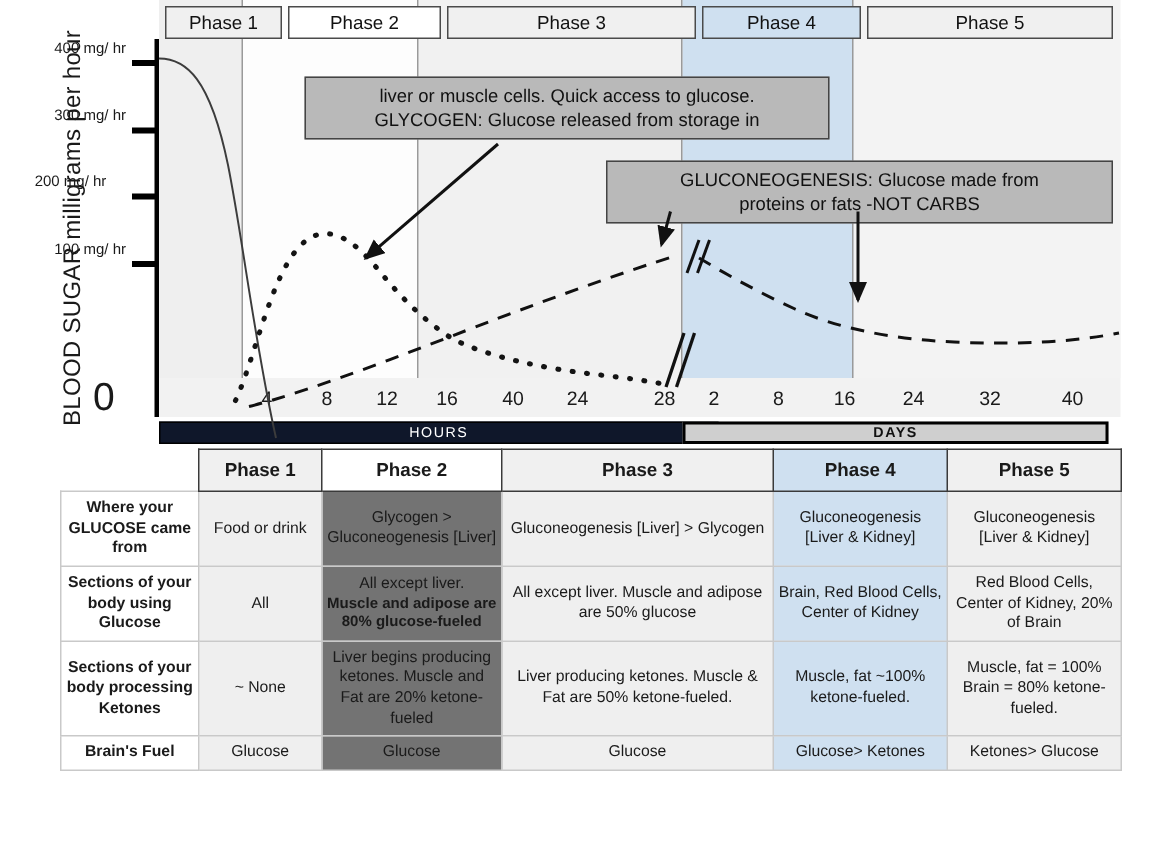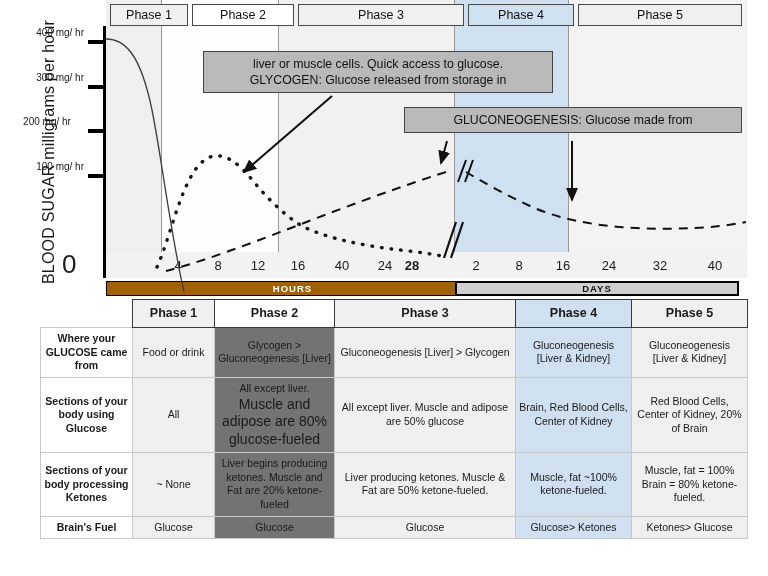--- a/index.html
+++ b/index.html
@@ -41,22 +41,22 @@
   }
   .phbox.white{background:#ffffff;}
   .phbox.blue{background:#cfe0f0;}
 
   
   .xlab{position:absolute;top:258px;font-size:13px;color:#1a1a1a;text-align:center;width:30px;}
 
   
   .hoursbar{
     position:absolute;left:106px;top:281px;width:373px;height:15px;
-    background:#a16207;border:1.5px solid #000;box-sizing:border-box;
-    color:#fff;font-size:9.5px;font-weight:bold;letter-spacing:1px;
+    background:#0f172a;border:1.5px solid #000;box-sizing:border-box;
+    color:#fff;font-size:9.5px;font-weight:normal;letter-spacing:1px;
     display:flex;align-items:center;justify-content:center;
   }
   .daysbar{
     position:absolute;left:455px;top:281px;width:284px;height:15px;
     background:#cfcfcf;border:2px solid #000;box-sizing:border-box;
     color:#111;font-size:9.5px;font-weight:bold;letter-spacing:1px;
     display:flex;align-items:center;justify-content:center;
   }
 
   
@@ -82,21 +82,21 @@
   tr.hdr td{
     font-weight:bold;font-size:12.5px;border:1.8px solid #3a3a3a;
     background:#f0f0f0;padding:3px 2px;height:21px;
   }
   tr.hdr td.blank{border:none;background:transparent;}
   tr.hdr td.p2h{background:#ffffff;}
   tr.hdr td.p4h{background:#cfe0f0;}
   td.sh{background:#efefef;}
   td.sw{background:#737373;}
   td.sb{background:#cfe0f0;}
-  .sub{font-size:14px;line-height:1.25;display:block;}
+  .sub{font-size:10px;line-height:1.25;display:block;font-weight:bold;}
 </style>
 </head>
 <body>
 
 <div id="root">
 
   <div class="ytitle">BLOOD SUGAR milligrams per hour</div>
 
   <div class="ylab" style="left:10px;top:27px;">400 mg/ hr</div>
   <div class="ytickmark" style="top:40px;"></div>
@@ -127,38 +127,39 @@
   <div class="phbox" style="left:298px;width:166px;">Phase 3</div>
   <div class="phbox blue" style="left:468px;width:106px;">Phase 4</div>
   <div class="phbox" style="left:578px;width:164px;">Phase 5</div>
 
   <div class="xlab" style="left:163px;">4</div>
   <div class="xlab" style="left:203px;">8</div>
   <div class="xlab" style="left:243px;">12</div>
   <div class="xlab" style="left:283px;">16</div>
   <div class="xlab" style="left:327px;">40</div>
   <div class="xlab" style="left:370px;">24</div>
-  <div class="xlab" style="left:397px;font-weight:bold;">28</div>
+  <div class="xlab" style="left:428px;">28</div>
 
   <div class="xlab" style="left:461px;">2</div>
   <div class="xlab" style="left:504px;">8</div>
   <div class="xlab" style="left:548px;">16</div>
   <div class="xlab" style="left:594px;">24</div>
   <div class="xlab" style="left:645px;">32</div>
   <div class="xlab" style="left:700px;">40</div>
 
   <div class="hoursbar">HOURS</div>
   <div class="daysbar">DAYS</div>
 
   <div class="callout" style="left:203px;top:51px;width:350px;">
     <div>liver or muscle cells. Quick access to glucose.</div>
     <div>GLYCOGEN: Glucose released from storage in</div>
   </div>
   <div class="callout" style="left:404px;top:107px;width:338px;">
     <div>GLUCONEOGENESIS: Glucose made from</div>
+    <div>proteins or fats -NOT CARBS</div>
   </div>
 
   <svg class="overlay">
 
     <path d="M106,39 C124,39 140,52 152,110 C162,160 170,230 184,292" fill="none" stroke="#3c3c3c" stroke-width="1.3"></path>
 
     <path d="M157,267 C165,250 172,222 182,196 C191,173 201,158 214,156
              C228,154 241,166 254,182 C268,199 284,215 302,226
              C325,238 364,246 400,250 C418,252 432,254 442,256" fill="none" stroke="#141414" stroke-width="3.4" stroke-linecap="round" stroke-dasharray="0.6 9"></path>
 

